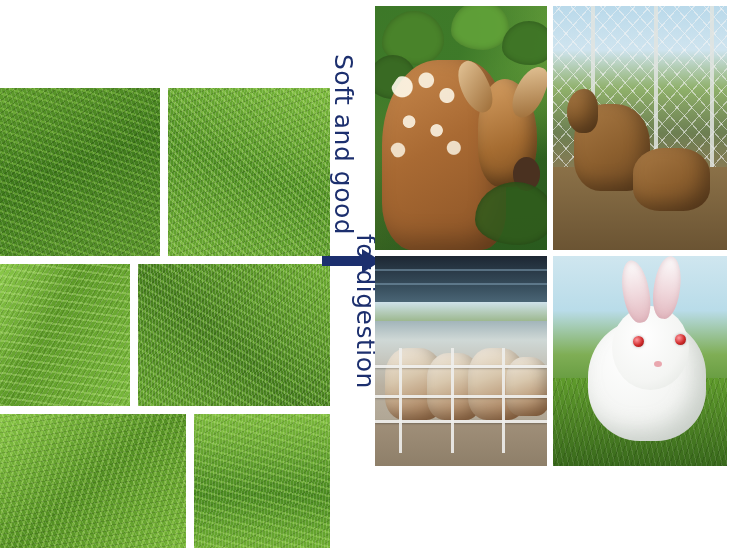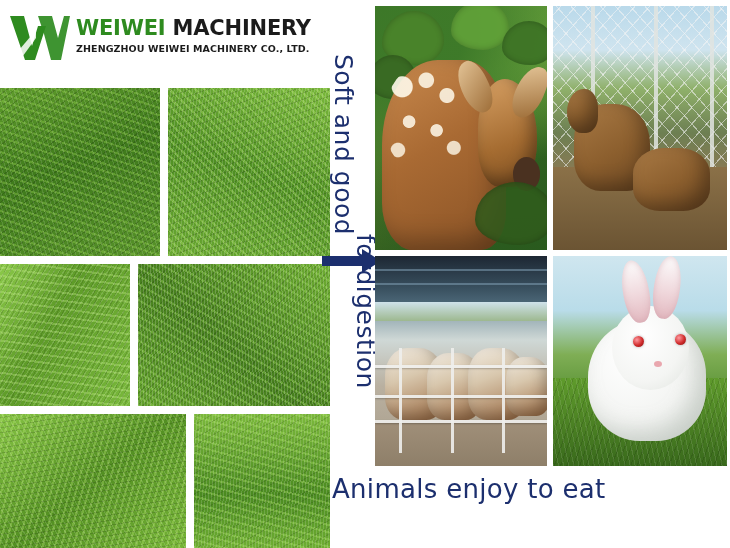--- a/index.html
+++ b/index.html
@@ -382,31 +382,20 @@
     font-size: 26px;
     letter-spacing: 0.3px;
     white-space: nowrap;
   }
 </style>
 </head>
 <body>
 
 <div class="poster">
 
-  <div class="logo-block">
-    <svg class="logo-mark" viewBox="0 0 64 52">
-      <polygon points="2,4 16,4 24,34 30,14 38,14 27,48 17,48" fill="#2e8b1f"></polygon>
-      <polygon points="30,4 44,4 50,26 56,4 62,4 53,48 43,48 36,22" fill="#2e8b1f" opacity="0.92"></polygon>
-      <polygon points="6,44 28,18 28,26 12,48" fill="#ffffff" opacity="0.85"></polygon>
-    </svg>
-    <div class="logo-text-wrap">
-      <div class="logo-title"><span class="accent">WEIWEI</span><span> MACHINERY</span></div>
-      <div class="logo-sub">ZHENGZHOU WEIWEI MACHINERY CO., LTD.</div>
-    </div>
-  </div>
 
   <div class="grass-panel">
     <div class="grass-cell" style="left:0;top:0;width:160px;height:168px;">
         <div class="tex g1"></div>
       </div>
     <div class="grass-cell" style="left:168px;top:0;width:162px;height:168px;">
         <div class="tex g2"></div>
       </div>
     <div class="grass-cell" style="left:0;top:176px;width:130px;height:142px;">
         <div class="tex g3"></div>
@@ -489,15 +478,14 @@
       <div class="rear" style="left:58%;top:0%;transform:rotate(8deg);"></div>
       <div class="reye" style="left:46%;top:38%;"></div>
       <div class="reye" style="left:70%;top:37%;"></div>
       <div class="rnose" style="left:58%;top:50%;"></div>
     </div>
 
     <div class="photo-gap-v" style="left:172px;top:0;width:6px;height:460px;"></div>
     <div class="photo-gap-h" style="left:0;top:244px;width:352px;height:6px;"></div>
   </div>
 
-  <div class="caption">Animals enjoy to eat</div>
 
 </div>
 
 </body></html>

